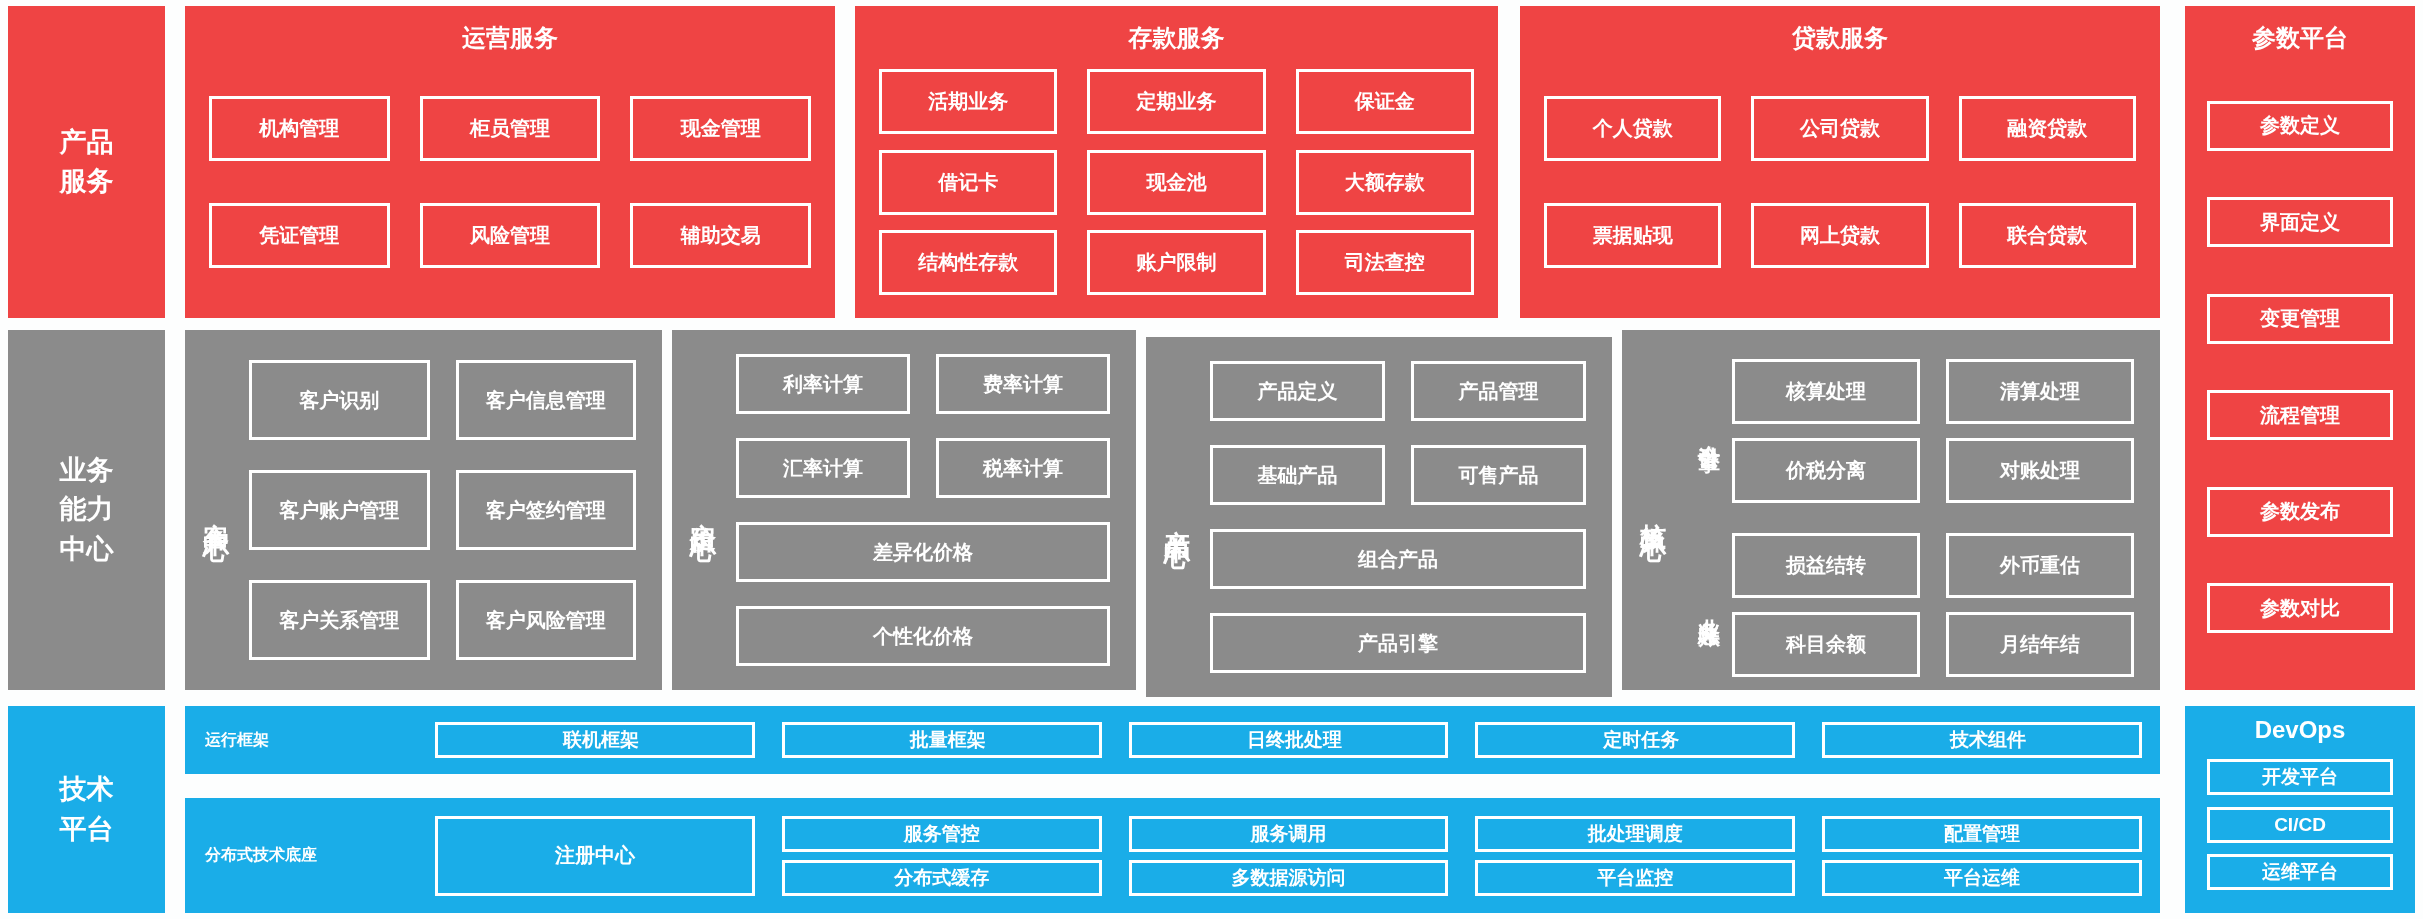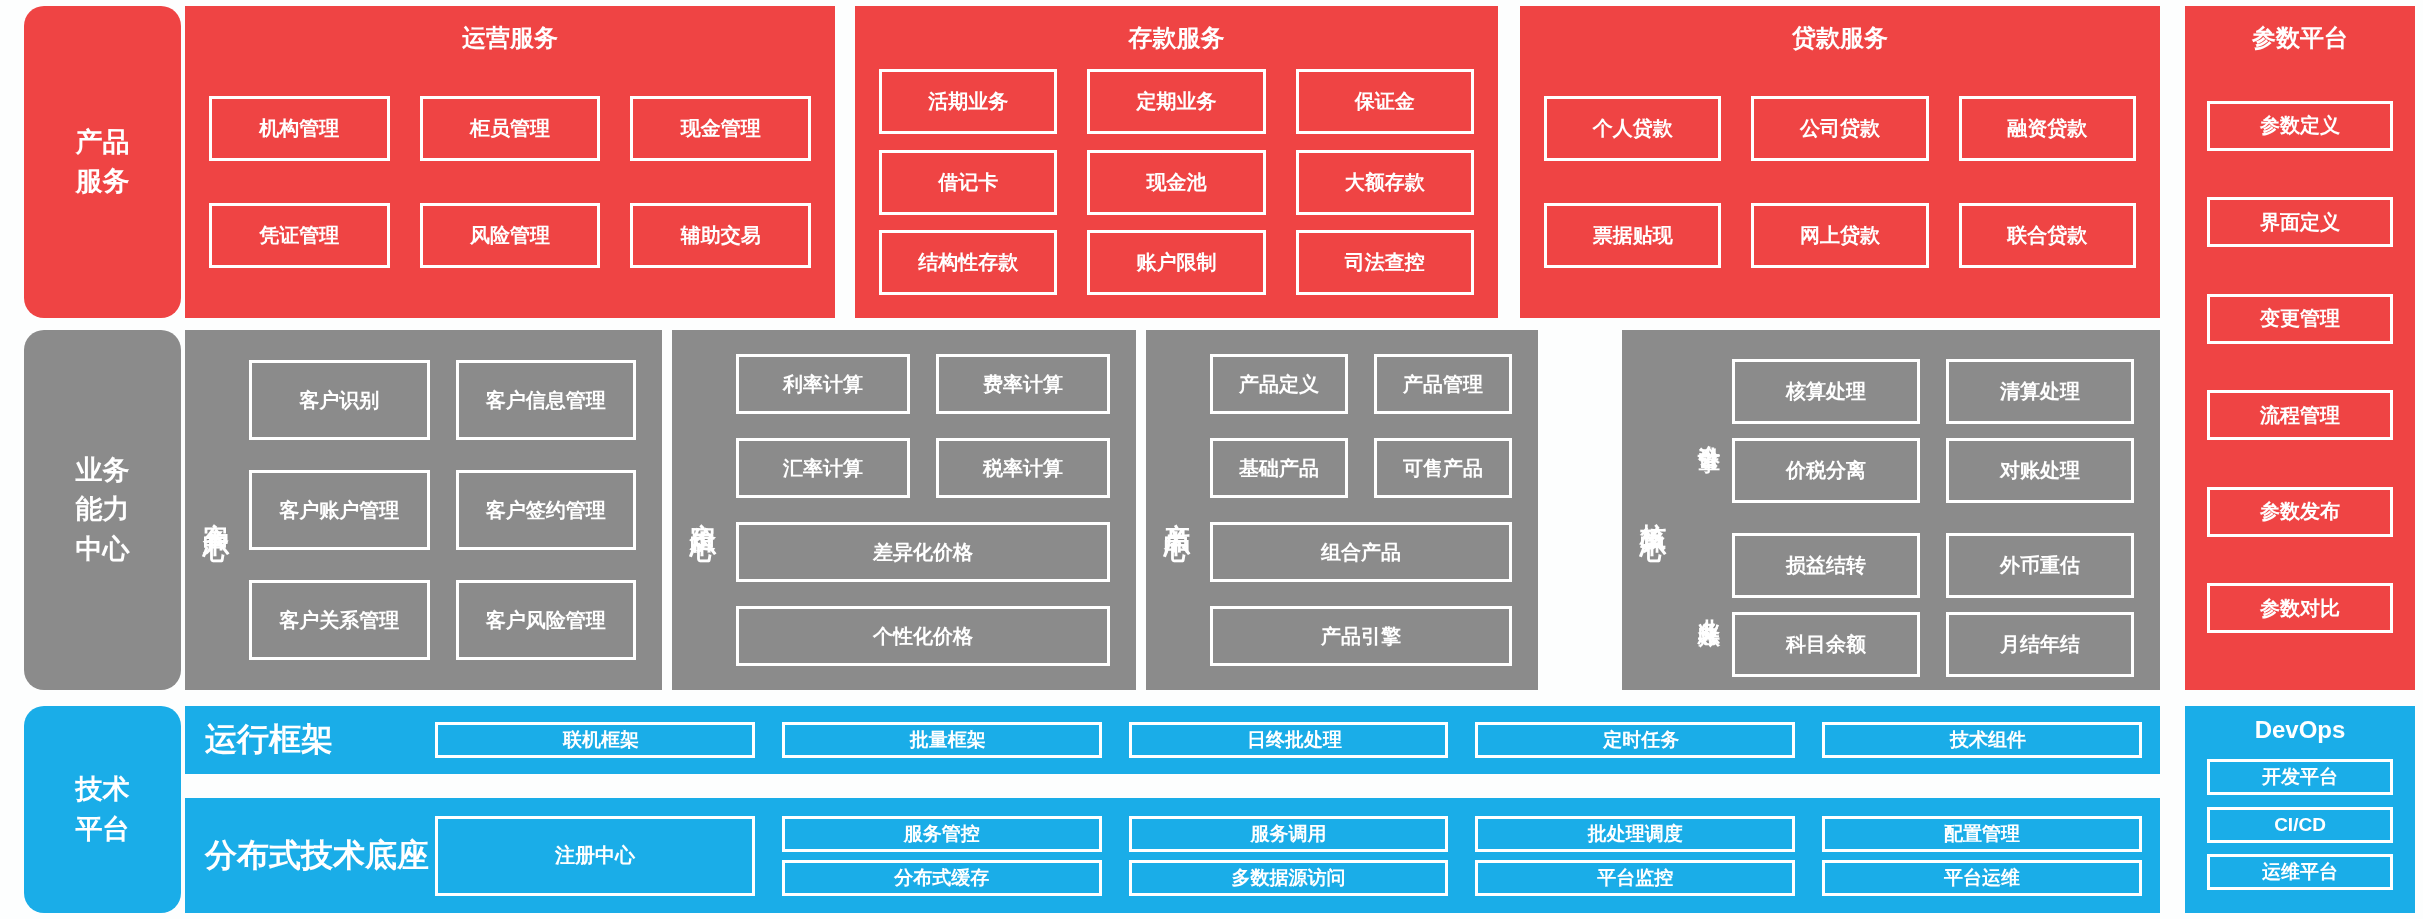--- a/index.html
+++ b/index.html
@@ -7,23 +7,23 @@
     position:relative;width:2423px;height:919px;background:#fdfefe;
     font-family:"Liberation Sans","DejaVu Sans",sans-serif;
     font-weight:bold;color:#ffffff;overflow:hidden;
   }
   
   .teal{background:#ef4444;}
   .gray{background:#8b8b8b;}
   .blue{background:#1aade8;}
   
   .rail{
-    position:absolute;left:24px;width:157px;
+    position:absolute;left:8px;width:157px;
     display:flex;align-items:center;justify-content:center;
-    font-size:27px;line-height:1.45;text-align:center;white-space:pre-line;border-radius:20px;
+    font-size:27px;line-height:1.45;text-align:center;white-space:pre-line;
   }
   
   .box{
     border:3px solid #ffffff;display:flex;align-items:center;justify-content:center;
     font-size:20px;text-align:center;box-sizing:border-box;
   }
   
   .top-sec{position:absolute;top:6px;height:312px;display:flex;flex-direction:column;}
   .sec-title{margin-top:16px;text-align:center;font-size:24px;flex:none;}
   .sec-grid{
@@ -51,21 +51,21 @@
   .mid-grid .box.short{height:60px;}
   .mid-grid .wide{grid-column:1 / 3;}
   .acct-col{flex:1;display:flex;flex-direction:column;justify-content:space-evenly;padding-right:26px;}
   .acct-group{display:flex;margin-top:16px;}
   .acct-grid{flex:1;display:grid;grid-template-columns:1fr 1fr;column-gap:26px;row-gap:14px;}
   .acct-grid .box{height:65px;}
   
   .bot-row{position:absolute;left:185px;width:1975px;display:flex;align-items:center;}
   #runtime-row{top:706px;height:68px;}
   #distributed-row{top:798px;height:115px;}
-  .bot-label{flex:none;width:250px;padding-left:20px;font-size:32px;box-sizing:border-box;}
+  .bot-label{flex:none;width:250px;padding-left:20px;font-size:16px;box-sizing:border-box;}
   .bot-grid{flex:1;display:grid;grid-template-columns:repeat(5,1fr);column-gap:27px;margin-right:18px;}
   .bot-grid .box{height:36px;font-size:19px;padding-left:12px;}
   .dist-grid{flex:1;display:grid;grid-template-columns:repeat(5,1fr);grid-template-rows:36px 36px;column-gap:27px;row-gap:8px;margin-right:18px;}
   .dist-grid .box{font-size:19px;}
   .dist-grid .big{grid-row:1 / 3;height:auto;font-size:20px;}
   
   #devops{position:absolute;left:2185px;top:706px;width:230px;height:207px;display:flex;flex-direction:column;}
   #devops .sec-title{margin-top:10px;}
   #devops .col-items{flex:1;display:flex;flex-direction:column;justify-content:space-evenly;padding:4px 22px 12px 22px;}
   #devops .box{height:36px;font-size:19px;}
@@ -151,21 +151,21 @@
     <div class="mid-grid">
       <div class="box short">利率计算</div>
       <div class="box short">费率计算</div>
       <div class="box short">汇率计算</div>
       <div class="box short">税率计算</div>
       <div class="box short wide">差异化价格</div>
       <div class="box short wide">个性化价格</div>
     </div>
   </div>
 
-  <div class="mid-sec gray" style="left:1146px;width:392px;">
+  <div class="mid-sec gray" style="left:1146px;width:466px;margin-top:7px;">
     <div class="vlabel">产品中心</div>
     <div class="mid-grid">
       <div class="box short">产品定义</div>
       <div class="box short">产品管理</div>
       <div class="box short">基础产品</div>
       <div class="box short">可售产品</div>
       <div class="box short wide">组合产品</div>
       <div class="box short wide">产品引擎</div>
     </div>
   </div>

